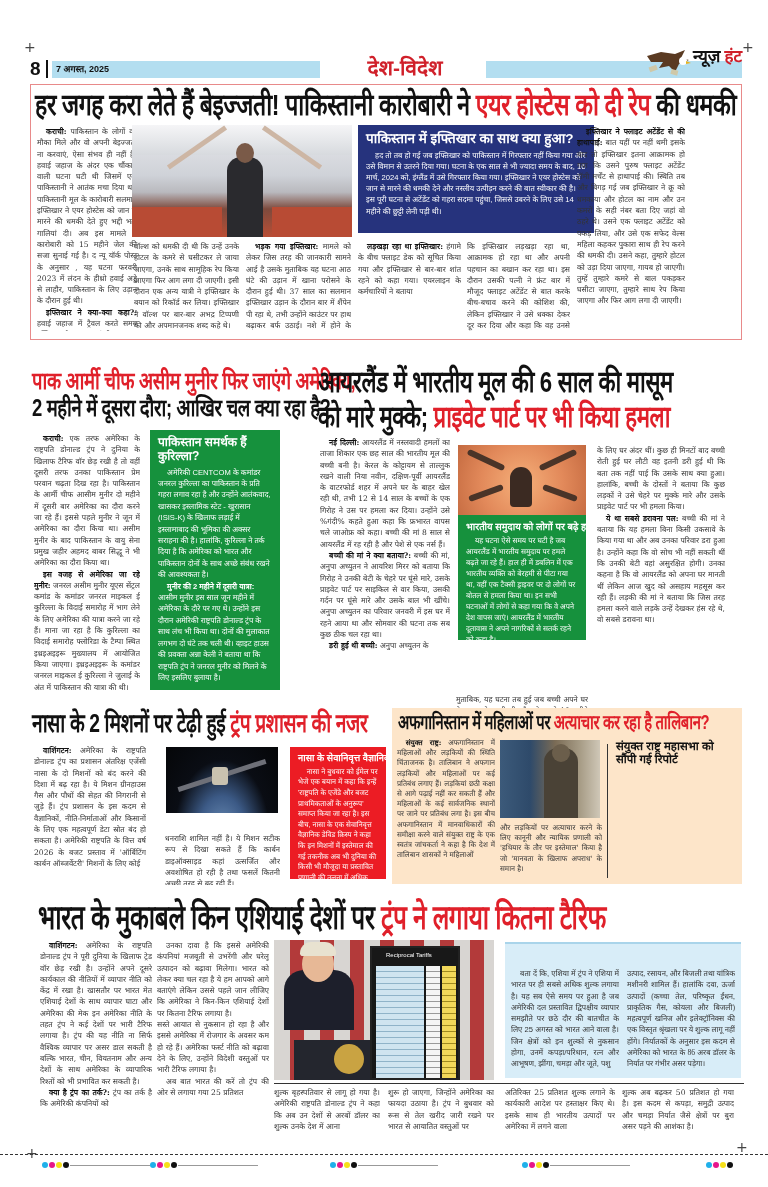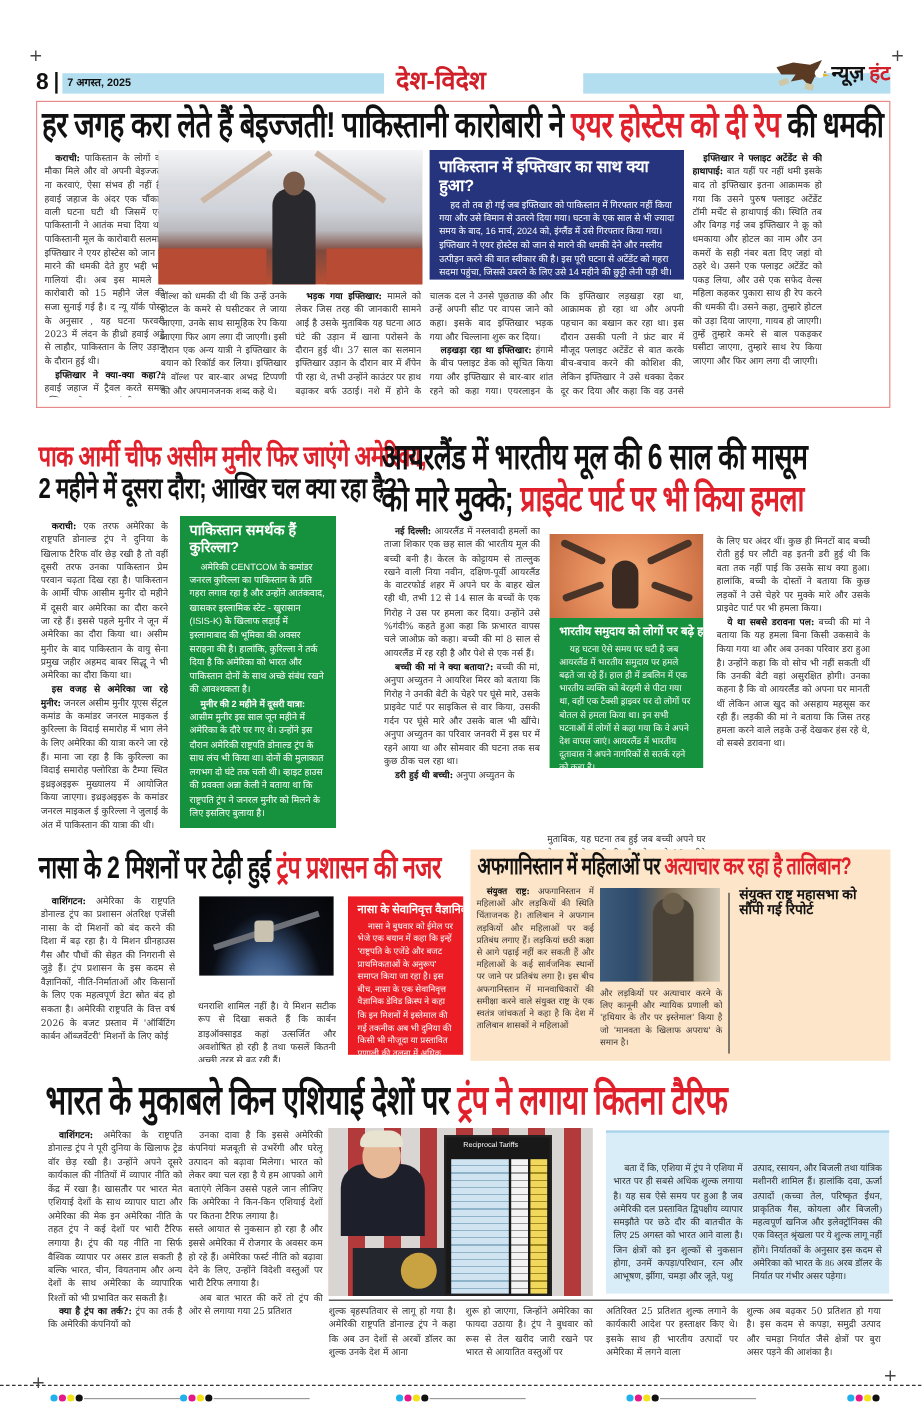--- a/index.html
+++ b/index.html
@@ -4,22 +4,22 @@
 <style>
 *{box-sizing:border-box;margin:0;padding:0}
 body{width:768px;height:1187px;background:#fff;font-family:"DejaVu Serif",serif;color:#222;position:relative;overflow:hidden}
 .reg{position:absolute;font-family:"DejaVu Sans",sans-serif;font-size:14px;color:#444;line-height:1}
 .hdr{position:absolute;left:30px;top:58px;width:712px;height:22px}
 .hdr .pg{position:absolute;left:0;top:0;font-family:"Liberation Sans",sans-serif;font-weight:bold;font-size:19px;line-height:22px;color:#111}
 .hdr .sep{position:absolute;left:16px;top:2px;width:2px;height:18px;background:#111}
 .hdr .bar1{position:absolute;left:22px;top:3px;width:268px;height:17px;background:#b3def0}
 .hdr .bar2{position:absolute;left:456px;top:3px;width:256px;height:17px;background:#b3def0}
 .hdr .date{position:absolute;left:26px;top:3px;font-family:"Liberation Sans",sans-serif;font-size:9px;line-height:17px;font-weight:bold;color:#111}
-.hdr .sec{position:absolute;left:300px;top:-2px;width:150px;font-family:"Liberation Sans",sans-serif;font-weight:bold;font-size:21px;color:#d0202a;line-height:24px}
-.hdr .logo{position:absolute;right:0;top:-12px;height:32px;display:flex;align-items:center}
+.hdr .sec{position:absolute;left:300px;top:-2px;width:150px;text-align:center;font-family:"Liberation Sans",sans-serif;font-weight:bold;font-size:21px;color:#d0202a;line-height:24px}
+.hdr .logo{position:absolute;right:0;top:-12px;height:32px;display:flex;align-items:flex-start}
 .hdr .logo .brand{font-family:"Liberation Sans",sans-serif;font-weight:bold;font-size:17px;line-height:22px}
 .hdr .logo .b1{color:#111}.hdr .logo .b2{color:#d0202a;margin-left:4px}
 .box{position:absolute;border:1.5px solid #e88a8a}
 .h1{position:absolute;font-family:"Liberation Sans",sans-serif;font-weight:bold;color:#111;line-height:1.05;letter-spacing:-0.5px;white-space:nowrap;transform-origin:left top}
 .red{color:#e0202a}
 .col{position:absolute;font-size:7.6px;line-height:11.3px;text-align:justify;color:#333;overflow:hidden}
 .col b{color:#111}
 .col p{text-indent:1.2em}
 .img{position:absolute;overflow:hidden}
 .side{position:absolute;padding:6px 8px;font-family:"Liberation Sans",sans-serif;overflow:hidden}
@@ -79,27 +79,26 @@
     <div style="position:absolute;left:140px;top:82px;width:80px;height:30px;background:#b84b34"></div>
   </div>
 
   <div class="col" style="left:103px;top:156px;width:105px;height:90px">
     <p style="text-indent:0">वॉल्श को धमकी दी थी कि उन्हें उनके होटल के कमरे से घसीटकर ले जाया जाएगा, उनके साथ सामूहिक रेप किया जाएगा फिर आग लगा दी जाएगी। इसी दौरान एक अन्य यात्री ने इफ्तिखार के बयान को रिकॉर्ड कर लिया। इफ्तिखार ने वॉल्श पर बार-बार अभद्र टिप्पणी की और अपमानजनक शब्द कहे थे।</p>
   </div>
   <div class="col" style="left:215px;top:156px;width:105px;height:90px">
     <p><b>भड़क गया इफ्तिखार:</b><span> मामले को लेकर जिस तरह की जानकारी सामने आई है उसके मुताबिक यह घटना आठ घंटे की उड़ान में खाना परोसने के दौरान हुई थी। 37 साल का सलमान इफ्तिखार उड़ान के दौरान बार में शैंपेन पी रहा थे, तभी उन्होंने काउंटर पर हाथ बढ़ाकर बर्फ उठाई। नशे में होने के कारण, विमान</span></p>
   </div>
 
-  <div class="side navy" style="left:327px;top:40px;width:212px;height:108px">
+  <div class="side navy" style="left:327px;top:40px;width:236px;height:108px">
     <h3 style="font-size:13.5px">पाकिस्तान में इफ्तिखार का साथ क्या हुआ?</h3>
     <p style="font-size:7.6px;line-height:11.2px">हद तो तब हो गई जब इफ्तिखार को पाकिस्तान में गिरफ्तार नहीं किया गया और उसे विमान से उतरने दिया गया। घटना के एक साल से भी ज्यादा समय के बाद, 16 मार्च, 2024 को, इंग्लैंड में उसे गिरफ्तार किया गया। इफ्तिखार ने एयर होस्टेस को जान से मारने की धमकी देने और नस्लीय उत्पीड़न करने की बात स्वीकार की है। इस पूरी घटना से अटेंडेंट को गहरा सदमा पहुंचा, जिससे उबरने के लिए उसे 14 महीने की छुट्टी लेनी पड़ी थी।</p>
   </div>
 
   <div class="col" style="left:327px;top:156px;width:103px;height:90px">
-    <p style="text-indent:0">चालक दल ने उनसे पूछताछ की और उन्हें अपनी सीट पर वापस जाने को कहा। इसके बाद इफ्तिखार भड़क गया और चिल्लाना शुरू कर दिया।</p>
     <p><b>लड़खड़ा रहा था इफ्तिखार:</b><span> हंगामे के बीच फ्लाइट डेक को सूचित किया गया और इफ्तिखार से बार-बार शांत रहने को कहा गया। एयरलाइन के कर्मचारियों ने बताया</span></p>
   </div>
   <div class="col" style="left:436px;top:156px;width:103px;height:90px">
     <p style="text-indent:0">कि इफ्तिखार लड़खड़ा रहा था, आक्रामक हो रहा था और अपनी पहचान का बखान कर रहा था। इस दौरान उसकी पत्नी ने फ्रंट बार में मौजूद फ्लाइट अटेंडेंट से बात करके बीच-बचाव करने की कोशिश की, लेकिन इफ्तिखार ने उसे धक्का देकर दूर कर दिया और कहा कि वह उनसे बात ना करे।</p>
   </div>
   <div class="col" style="left:546px;top:41px;width:108px;height:205px">
     <p><b>इफ्तिखार ने फ्लाइट अटेंडेंट से की हाथापाई:</b><span> बात यहीं पर नहीं थमी इसके बाद तो इफ्तिखार इतना आक्रामक हो गया कि उसने पुरुष फ्लाइट अटेंडेंट टॉमी मर्चेंट से हाथापाई की। स्थिति तब और बिगड़ गई जब इफ्तिखार ने क्रू को धमकाया और होटल का नाम और उन कमरों के सही नंबर बता दिए जहां वो ठहरे थे। उसने एक फ्लाइट अटेंडेंट को पकड़ लिया, और उसे एक सफेद वेल्स महिला कहकर पुकारा साथ ही रेप करने की धमकी दी। उसने कहा, तुम्हारे होटल को उड़ा दिया जाएगा, गायब हो जाएगी। तुम्हें तुम्हारे कमरे से बाल पकड़कर घसीटा जाएगा, तुम्हारे साथ रेप किया जाएगा और फिर आग लगा दी जाएगी।</span></p>
   </div>
 </div>
 

